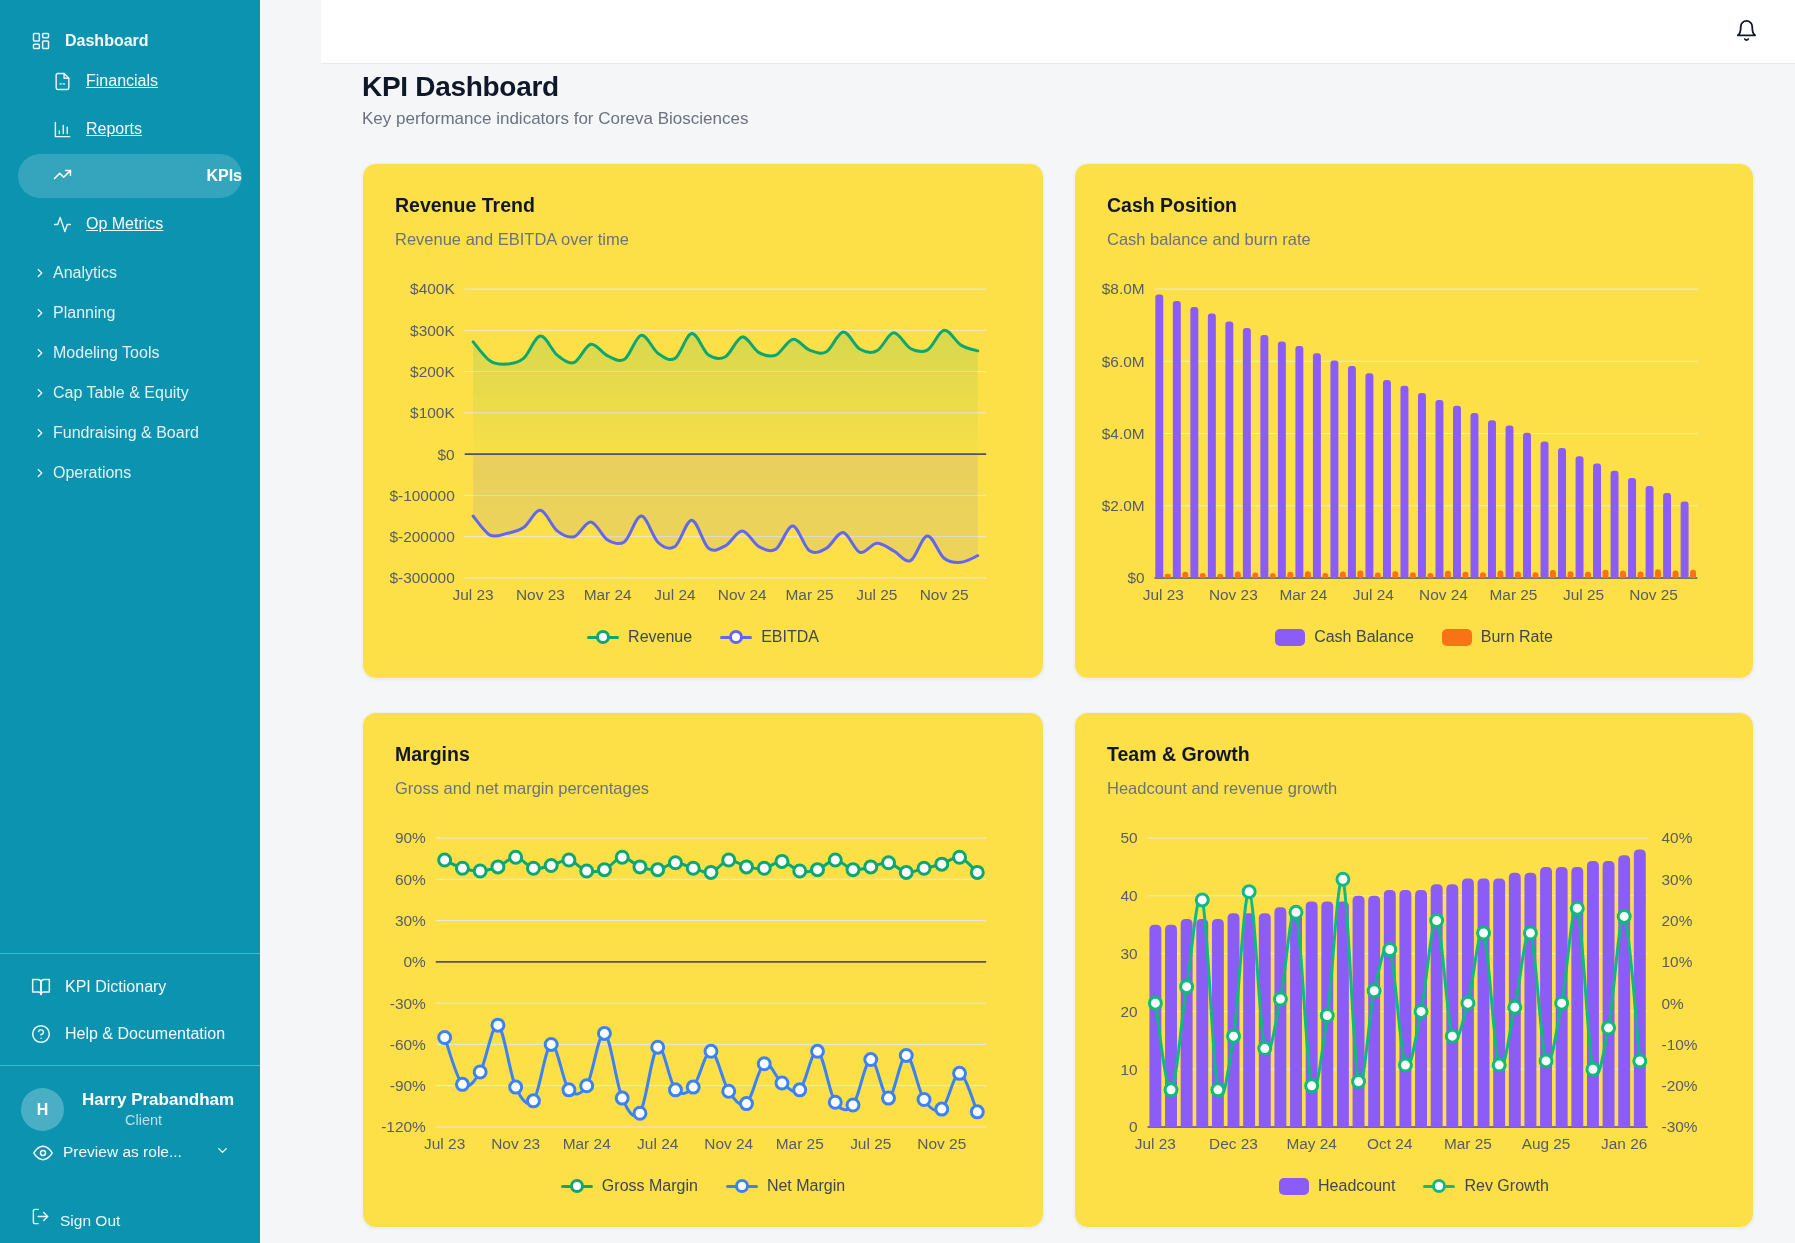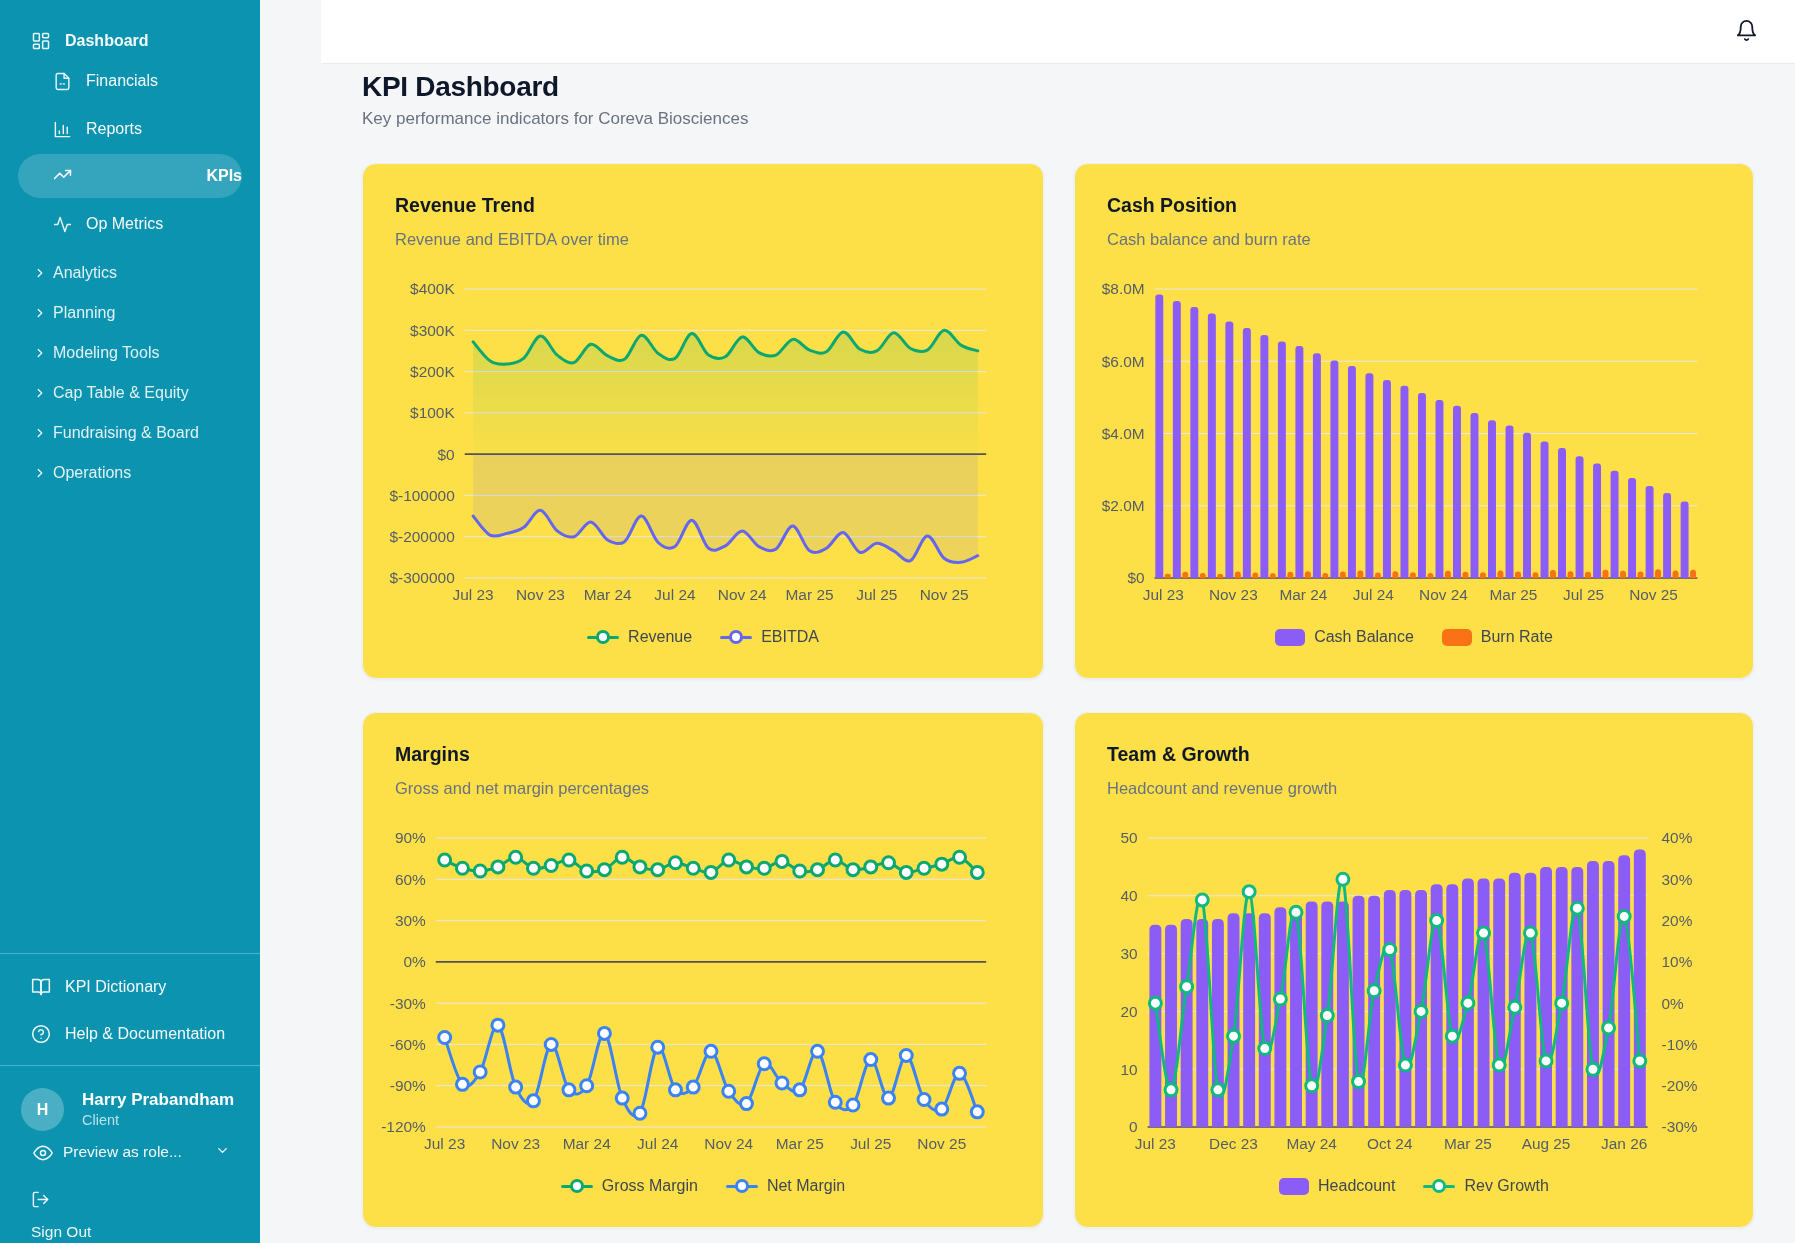--- a/index.html
+++ b/index.html
@@ -14,52 +14,52 @@
     position:absolute; left:0; top:0; width:260px; height:1243px;
     background:#0c93b0; color:#fff;
   }
   .nav { padding-top:21px; }
   .nav-row {
     display:flex; align-items:center; height:40px; gap:14px;
     padding-left:31px; padding-right:16px;
     font-size:16px; font-weight:600; color:rgba(255,255,255,.96); cursor:pointer;
   }
   .nav-row.group { padding-left:33px; gap:6px; font-weight:500; color:rgba(255,255,255,.88); }
-  .nav-row.sub { padding-left:53px; font-weight:500; }
+  .nav-row.sub { padding-left:53px; font-weight:500;text-decoration:underline; }
   .nav-row .ic { flex:0 0 auto; display:inline-flex; color:rgba(255,255,255,.92); }
   .pill {
     margin:5px 18px 0 18px; height:44px; border-radius:999px;
     background:rgba(255,255,255,.17);
     display:flex; align-items:center; gap:0; padding-left:35px;
     font-size:16px; font-weight:700; cursor:pointer;justify-content:space-between;
   }
   .mt11{margin-top:11px}.mt8{margin-top:8px}.mt6{margin-top:6px}.mt9{margin-top:9px}
   .sb-divider { position:absolute; left:0; right:0; height:1px; background:rgba(255,255,255,.28); }
   .d1{top:953px}.d2{top:1065px}
   .sb-foot { position:absolute; top:967px; left:0; right:8px; }
   .sb-foot .nav-row{ font-weight:500; }
   .sb-foot .nav-row + .nav-row { margin-top:7px; }
   .user-row { position:absolute; top:1088px; left:21px; right:10px; display:flex; align-items:center; gap:18px; cursor:pointer; }
   .avatar {
     width:43px; height:43px; border-radius:50%; background:rgba(255,255,255,.26);
     display:flex; align-items:center; justify-content:center;
     font-size:16px; font-weight:600; color:#fff; flex:0 0 auto;
   }
   .user-name { font-size:17px; font-weight:700; line-height:1.25; }
-  .user-role { font-size:14.5px; color:rgba(255,255,255,.72); line-height:1.3; }
+  .user-role { font-size:14.5px; color:rgba(255,255,255,.72); line-height:1.3;margin-left:43px; }
   .preview-row {
     position:absolute; top:1143px; left:0; right:0; height:40px;
     display:flex; align-items:flex-start; gap:10px; padding:0 30px 0 33px;
     font-size:15.5px; font-weight:500; color:rgba(255,255,255,.95); cursor:pointer;
   }
   .preview-row .chev { margin-left:auto; display:inline-flex; }
   .signout-row {
     position:absolute; top:1190px; left:0; right:0; height:40px;
-    display:flex; align-items:flex-start; gap:10px; padding-left:31px;
-    font-size:15.5px; font-weight:500; color:rgba(255,255,255,.92); cursor:pointer;flex-direction:column;
+    display:flex; align-items:flex-end; gap:10px; padding-left:31px;
+    font-size:15.5px; font-weight:500; color:rgba(255,255,255,.92); cursor:pointer;
   }
   
   .main { position:absolute; left:321px; top:0; right:0; bottom:0; }
   .topbar {
     height:64px; background:#fff; border-bottom:1px solid #e7eaee; position:relative;
   }
   .bell-btn {
     position:absolute; right:34px; top:17px; width:30px; height:30px;
     background:none; border:none; padding:0; color:#111827; cursor:pointer;
     display:flex; align-items:center; justify-content:center;

